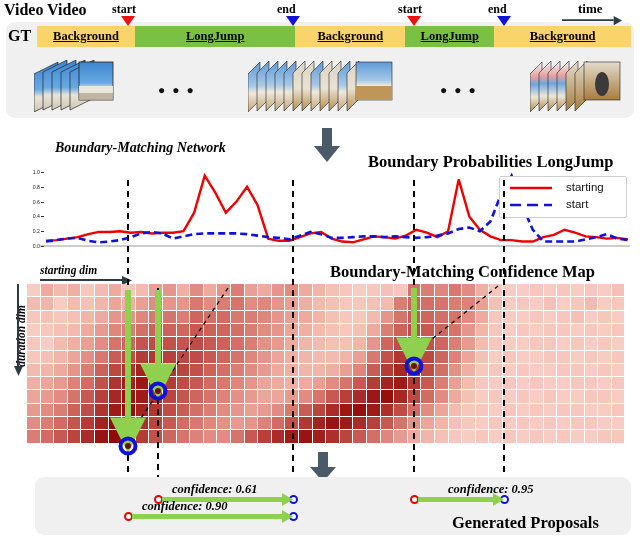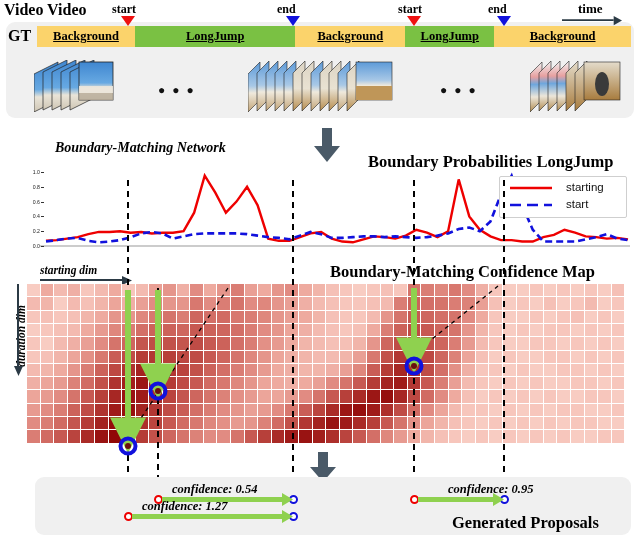--- a/index.html
+++ b/index.html
@@ -806,28 +806,28 @@
 
 <div class="panel" id="prop-panel"></div>
 <div class="abs lbl-bold" id="gen-title">Generated Proposals</div>
 <div class="abs" id="proposals-layer" style="left:0;top:0;width:640px;height:541px;">
     <div class="endpoint start" style="left: 153.5px; top: 494.5px;"></div>
     <div class="endpoint end" style="left: 288.5px; top: 494.5px;"></div>
     <div class="greenbar" style="left: 162px; top: 496.5px; width: 121px; height: 5px;"></div>
     <svg width="11" height="13" style="position: absolute; left: 282px; top: 492.5px;">
       <polygon points="0,0 11,6.5 0,13" fill="#8fd14f"></polygon>
     </svg>
-    <div class="conf-text" style="left: 172px; top: 482px;">confidence: 0.54</div>
+    <div class="conf-text" style="left: 172px; top: 482px;">confidence: 0.61</div>
     <div class="endpoint start" style="left: 123.5px; top: 511.5px;"></div>
     <div class="endpoint end" style="left: 288.5px; top: 511.5px;"></div>
     <div class="greenbar" style="left: 132px; top: 513.5px; width: 151px; height: 5px;"></div>
     <svg width="11" height="13" style="position: absolute; left: 282px; top: 509.5px;">
       <polygon points="0,0 11,6.5 0,13" fill="#8fd14f"></polygon>
     </svg>
-    <div class="conf-text" style="left: 142px; top: 499px;">confidence: 1.27</div>
+    <div class="conf-text" style="left: 142px; top: 499px;">confidence: 0.90</div>
     <div class="endpoint start" style="left: 409.5px; top: 494.5px;"></div>
     <div class="endpoint end" style="left: 499.5px; top: 494.5px;"></div>
     <div class="greenbar" style="left: 418px; top: 496.5px; width: 76px; height: 5px;"></div>
     <svg width="11" height="13" style="position: absolute; left: 493px; top: 492.5px;">
       <polygon points="0,0 11,6.5 0,13" fill="#8fd14f"></polygon>
     </svg>
     <div class="conf-text" style="left: 448px; top: 482px;">confidence: 0.95</div>
   </div>
 
 </body></html>

